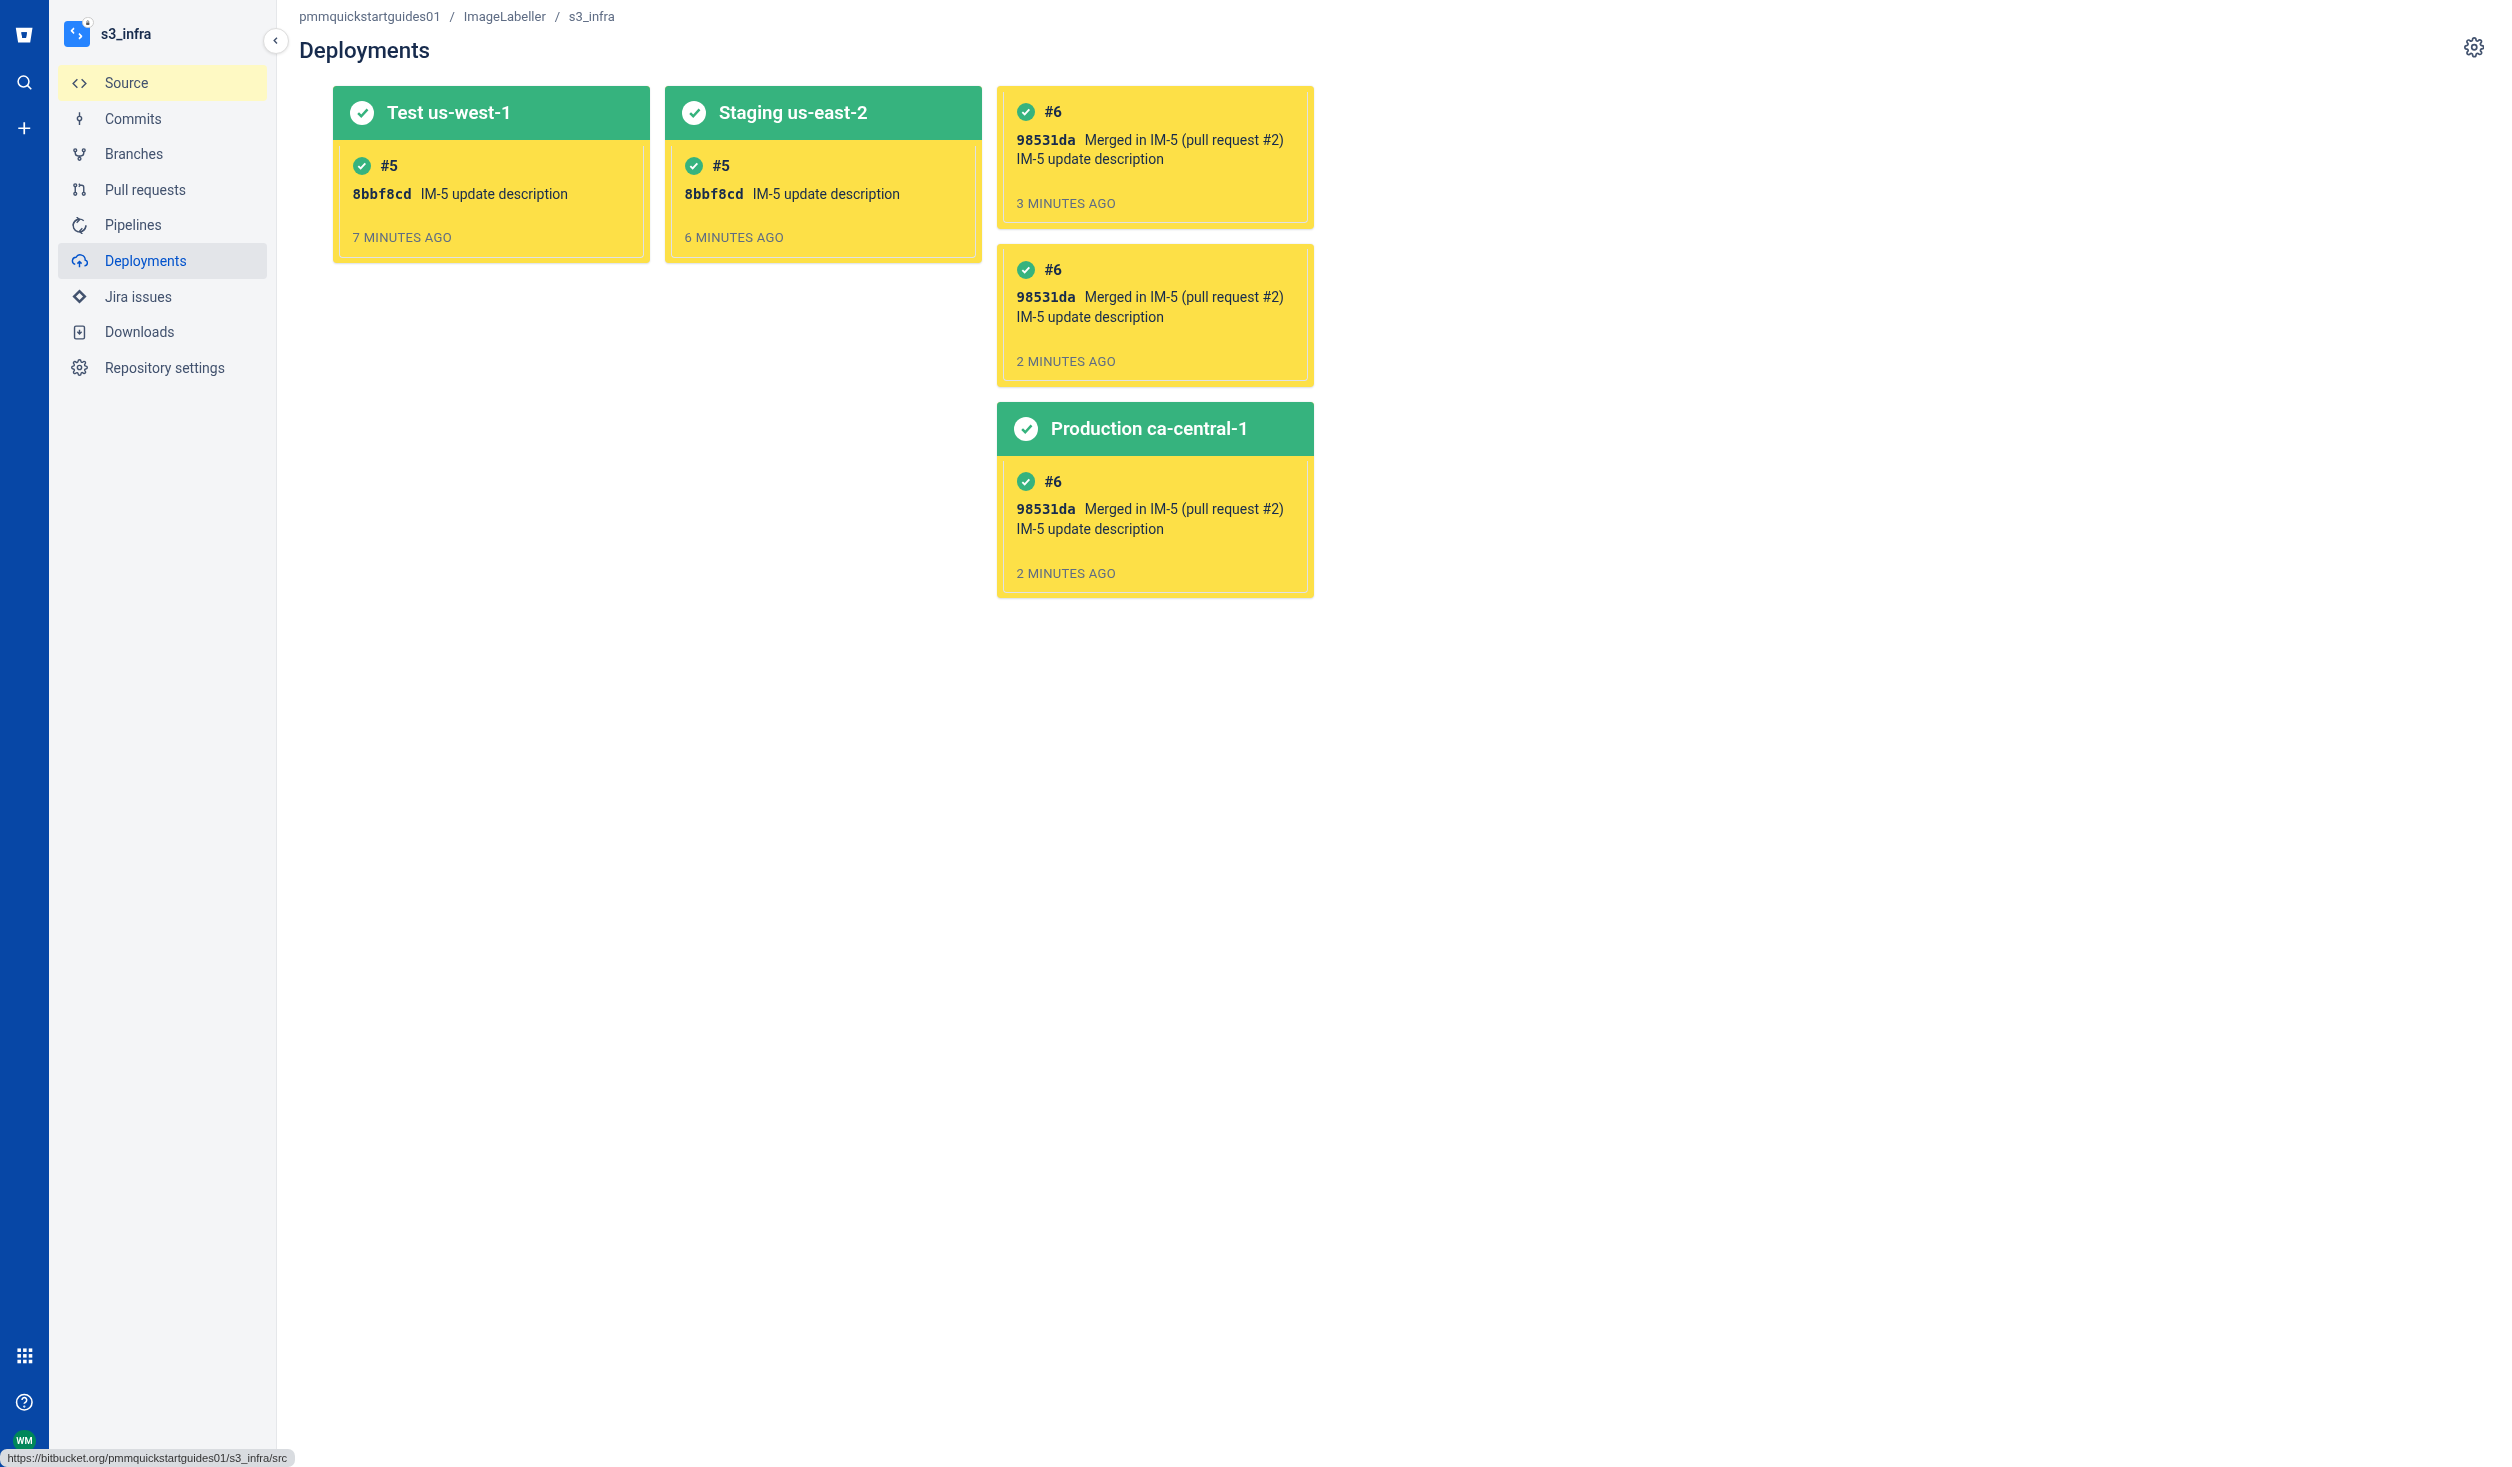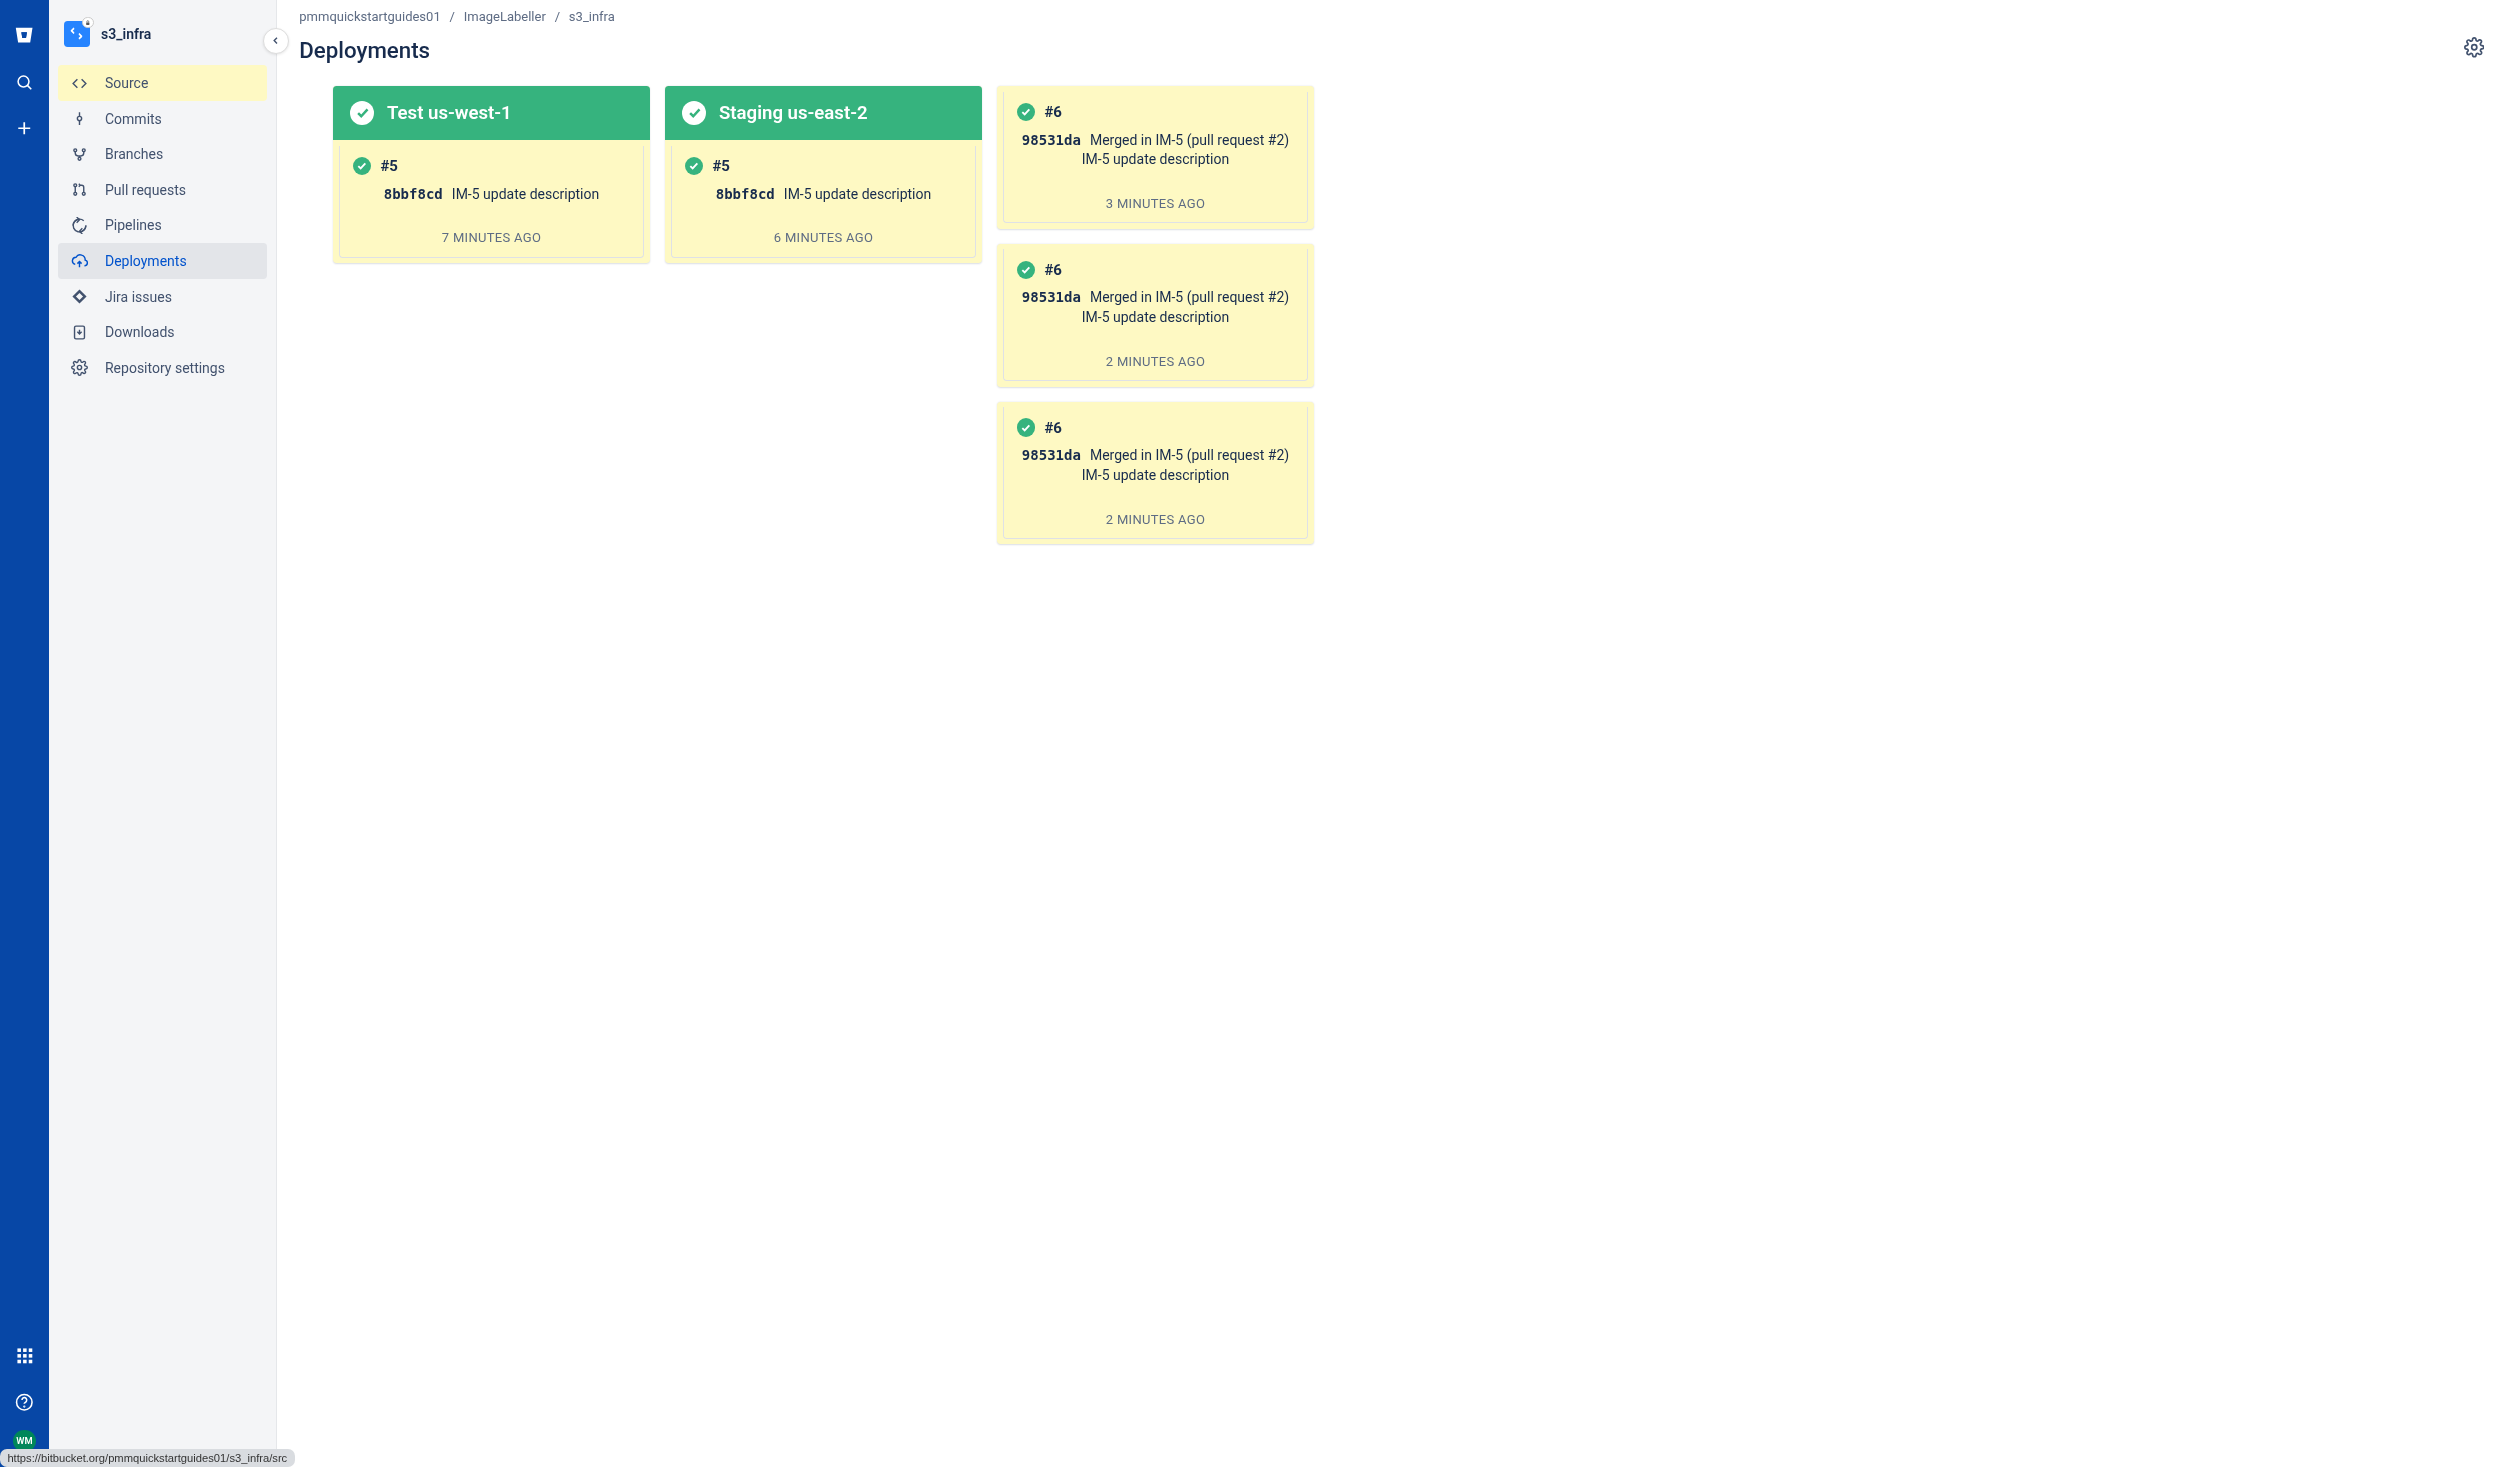--- a/index.html
+++ b/index.html
@@ -149,22 +149,21 @@
   max-width: 317px;
   display: flex;
   flex-direction: column;
   gap: 15px;
 }
 
 .env-card {
   border-radius: 3.7px;
   overflow: hidden;
   box-shadow: 0 0.9px 1.9px rgba(9,30,66,0.15);
-  background: #fef9c3;
-  text-align: center;
+  background: #fde047;
 }
 .env-header {
   background: #36B37E;
   color: #fff;
   padding: 15px 17px;
   display: flex; align-items: center;
   font-size: 18.6px;
   font-weight: 600;
 }
 .env-header .check-icon {
@@ -491,20 +490,28 @@
         <span>#6</span>
       </div>
       <div class="commit-line">
         <span class="commit-hash">98531da</span>
         <span class="commit-msg">Merged in IM-5 (pull request #2) IM-5 update description</span>
       </div>
       <div class="deploy-time">2 MINUTES AGO</div>
     </div>
   </div>
   <div class="env-card">
+    <div class="env-header">
+      <span class="check-icon">
+                <svg width="15" height="15" viewBox="0 0 24 24" fill="none" stroke="currentColor" stroke-width="4">
+                  <polyline points="5 13 10 18 20 7"></polyline>
+                </svg>
+              </span>
+      <span>Production ca-central-1</span>
+    </div>
     <div class="deploy-body">
       <div class="deploy-header">
         <span class="mini-check">
                   <svg width="11.2" height="11.2" viewBox="0 0 24 24" fill="none" stroke="currentColor" stroke-width="4">
                     <polyline points="5 13 10 18 20 7"></polyline>
                   </svg>
                 </span>
         <span>#6</span>
       </div>
       <div class="commit-line">

